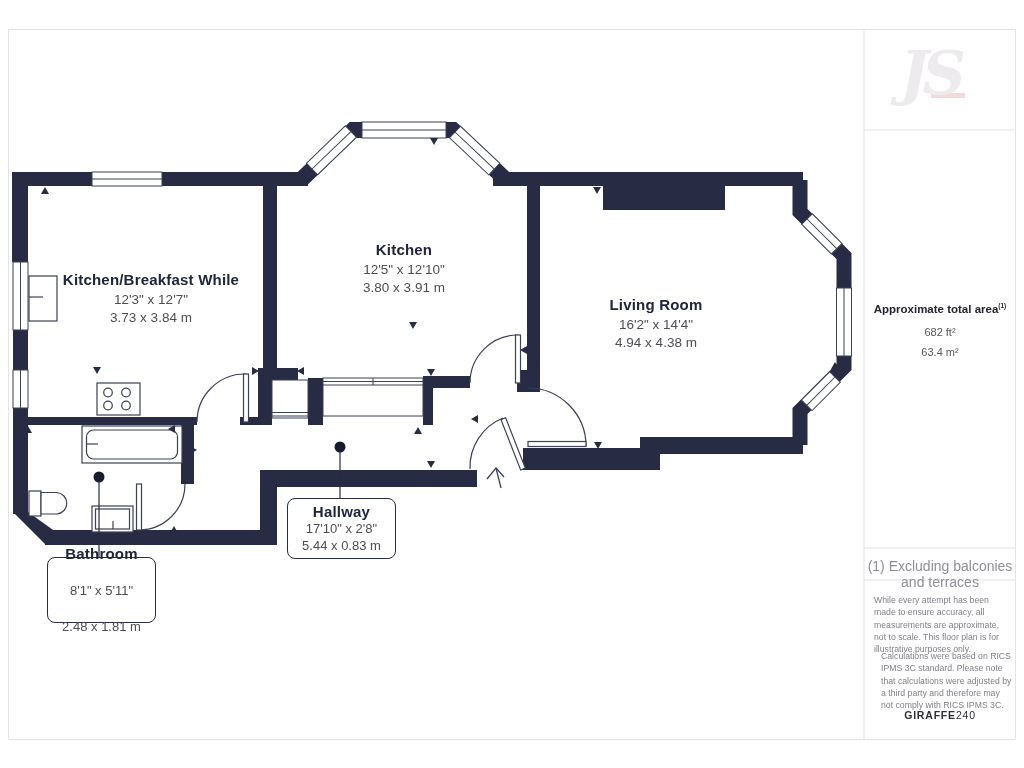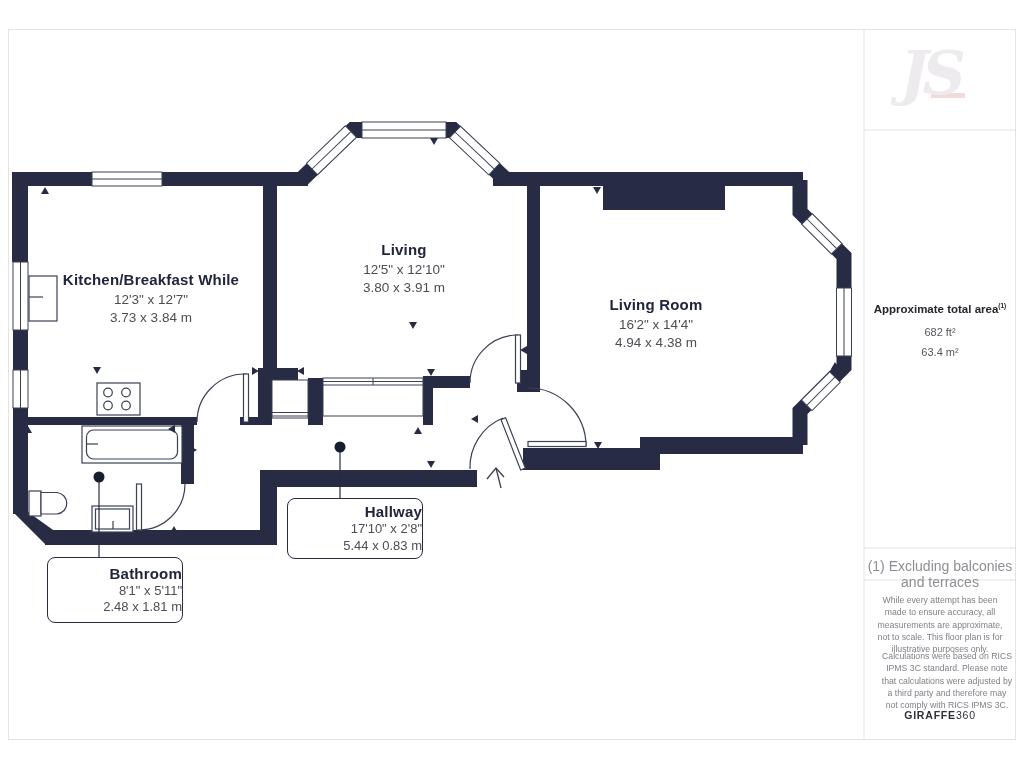--- a/index.html
+++ b/index.html
@@ -4,34 +4,34 @@
 <title>Floor Plan</title>
 <style>
   html,body{margin:0;padding:0;background:#fff;}
   #stage{position:relative;width:1024px;height:768px;background:#fff;overflow:hidden;
          font-family:"Liberation Sans",sans-serif;}
   #plan-svg{position:absolute;left:0;top:0;}
   .room-label{position:absolute;transform:translateX(-50%);text-align:center;white-space:nowrap;z-index:3;}
   .room-name{font-size:15px;font-weight:700;color:#20253c;letter-spacing:.2px;margin-bottom:3px;}
   .room-dim{font-size:13.5px;color:#4d4d54;line-height:17.5px;}
   .label-box{position:absolute;background:#fff;border:1.5px solid #272b43;border-radius:8px;
-             text-align:right;z-index:4;display:flex;flex-direction:column;justify-content:center;padding-left:27px;}
+             text-align:center;z-index:4;display:flex;flex-direction:column;justify-content:center;}
   .label-box .room-name{margin-bottom:1px;}
   .label-box .room-dim{font-size:13px;line-height:16.5px;}
   
   .logo{position:absolute;left:900px;top:38px;font-family:"DejaVu Serif",serif;font-style:italic;
         font-weight:600;font-size:60px;color:#eeebee;letter-spacing:-6px;z-index:2;text-align:right;}
   .logo-underline{position:absolute;left:931px;top:93px;width:34px;height:5px;background:#f3dada;z-index:1;}
   .sb-center{position:absolute;left:864px;width:152px;text-align:center;}
   .area-title{top:302px;font-size:11.5px;font-weight:700;color:#25252d;}
   .area-title sup{font-size:6.5px;}
   .area-ft{top:326px;font-size:11px;color:#56565e;}
   .area-m{top:346px;font-size:11px;color:#56565e;}
   .footnote{top:558px;font-size:14px;color:#8e8e95;}
-  .disclaimer{position:absolute;left:874px;width:132px;text-align:center;font-size:8.7px;
+  .disclaimer{position:absolute;left:874px;width:132px;text-align:left;font-size:8.7px;
               line-height:12.3px;color:#7f7f87;}
   .disc1{top:594px;}
   .disc2{top:650px;margin-left:7px;}
   .brand{position:absolute;left:864px;width:152px;top:709px;text-align:center;font-size:10.5px;
          color:#2e2e36;letter-spacing:.8px;}
   .brand .b1{font-weight:800;}
   .brand .b2{font-weight:500;}
 </style>
 </head>
 <body>
@@ -225,53 +225,53 @@
     </g>
   </svg>
 
   <div class="room-label" style="left:151px;top:271px;">
     <div class="room-name">Kitchen/Breakfast While</div>
     <div class="room-dim">12'3" x 12'7"</div>
     <div class="room-dim">3.73 x 3.84 m</div>
   </div>
 
   <div class="room-label" style="left:404px;top:241px;">
-    <div class="room-name">Living</div>
+    <div class="room-name">Kitchen</div>
     <div class="room-dim">12'5" x 12'10"</div>
     <div class="room-dim">3.80 x 3.91 m</div>
   </div>
 
   <div class="room-label" style="left:656px;top:296px;">
     <div class="room-name">Living Room</div>
     <div class="room-dim">16'2" x 14'4"</div>
     <div class="room-dim">4.94 x 4.38 m</div>
   </div>
 
   <div class="label-box" style="left:287px;top:498px;width:107px;height:59px;">
     <div class="room-name">Hallway</div>
     <div class="room-dim">17'10" x 2'8"</div>
     <div class="room-dim">5.44 x 0.83 m</div>
   </div>
 
-  <div class="label-box" style="left:47px;top:557px;width:107px;height:64px;">
+  <div class="label-box" style="left:47px;top:557px;width:107px;height:64px;gap:20px;">
     <div class="room-name">Bathroom</div>
     <div class="room-dim">8'1" x 5'11"</div>
     <div class="room-dim">2.48 x 1.81 m</div>
   </div>
 
   <div class="logo-underline"></div>
   <div class="logo">JS</div>
 
   <div class="sb-center area-title">
     <span>Approximate total area</span><sup>(1)</sup>
   </div>
   <div class="sb-center area-ft">682 ft²</div>
   <div class="sb-center area-m">63.4 m²</div>
 
   <div class="sb-center footnote">(1) Excluding balconies and terraces</div>
   <div class="disclaimer disc1">While every attempt has been made to ensure accuracy, all measurements are approximate, not to scale. This floor plan is for illustrative purposes only.</div>
   <div class="disclaimer disc2">Calculations were based on RICS IPMS 3C standard. Please note that calculations were adjusted by a third party and therefore may not comply with RICS IPMS 3C.</div>
 
   <div class="brand">
-    <span class="b1">GIRAFFE</span><span class="b2">360</span>
+    <span class="b1">GIRAFFE</span><span class="b2">240</span>
   </div>
 
 </div>
 
 </body></html>

